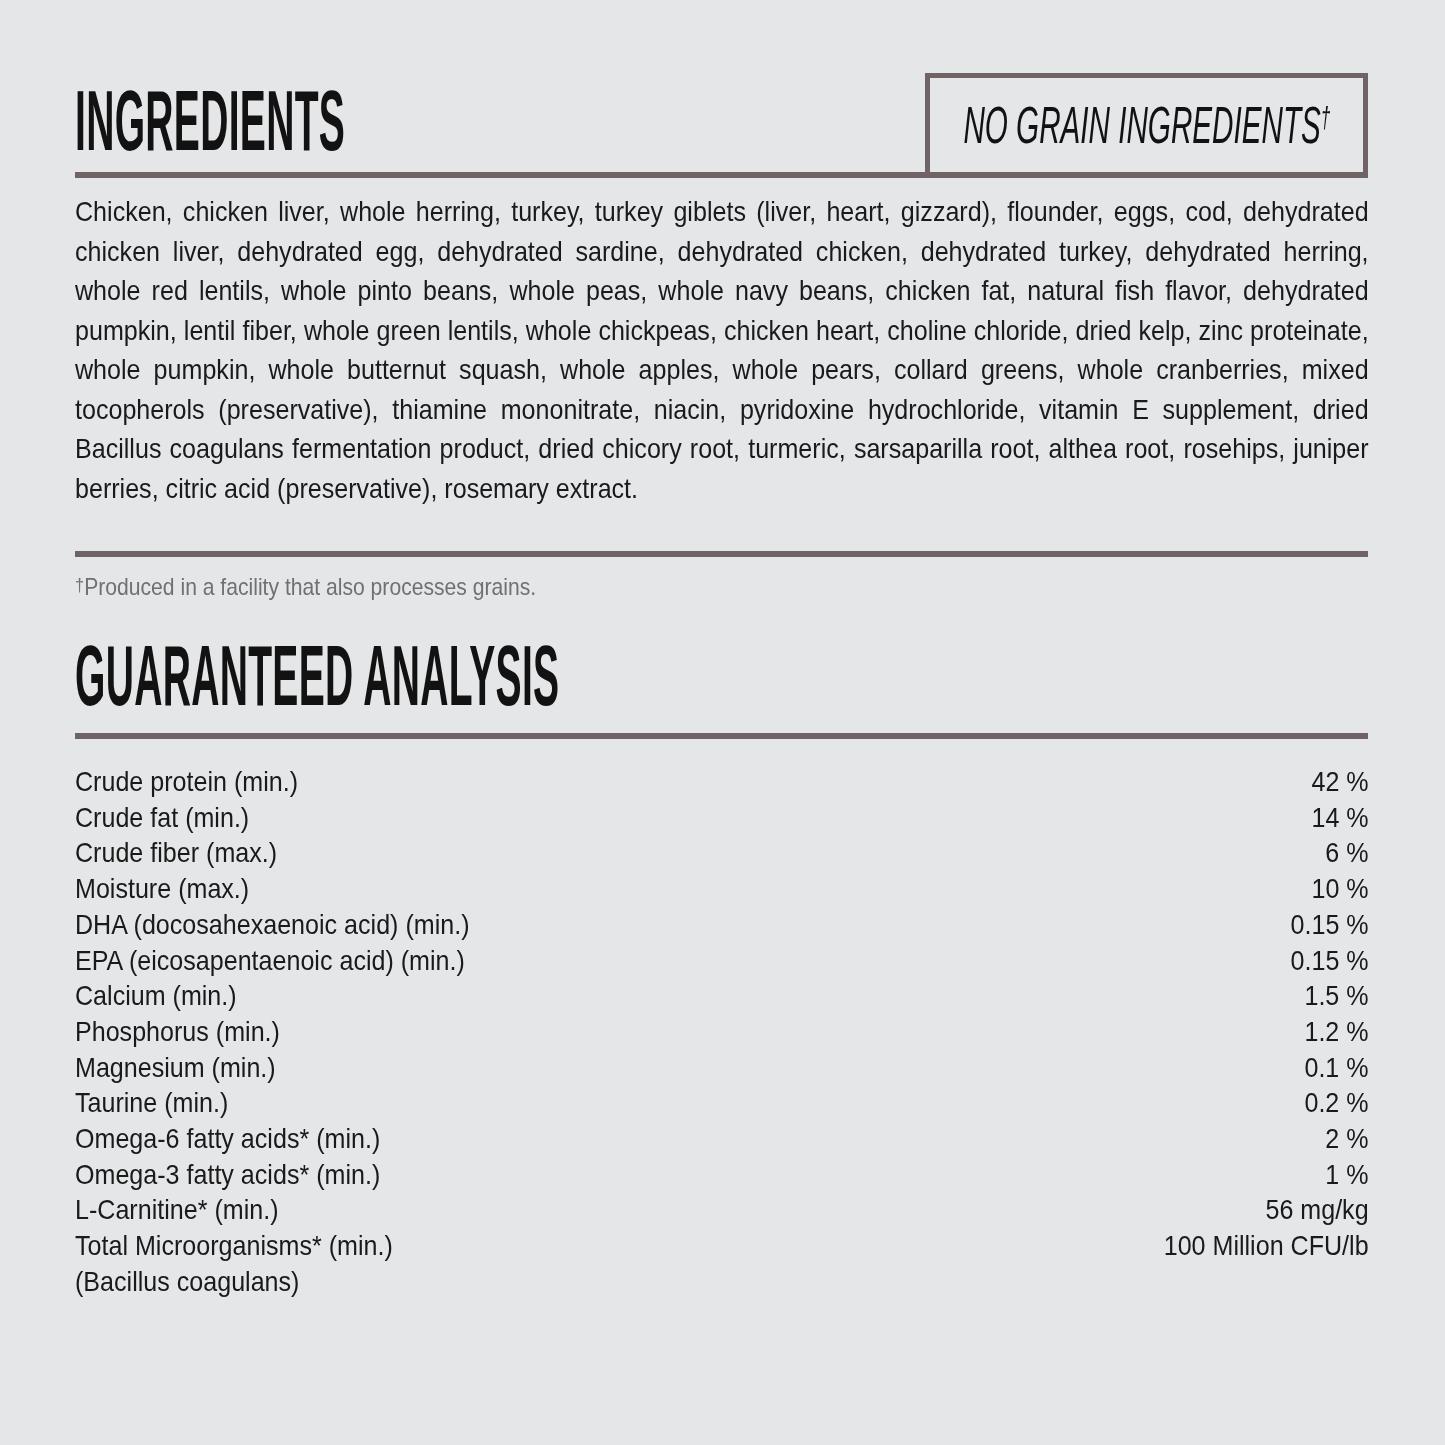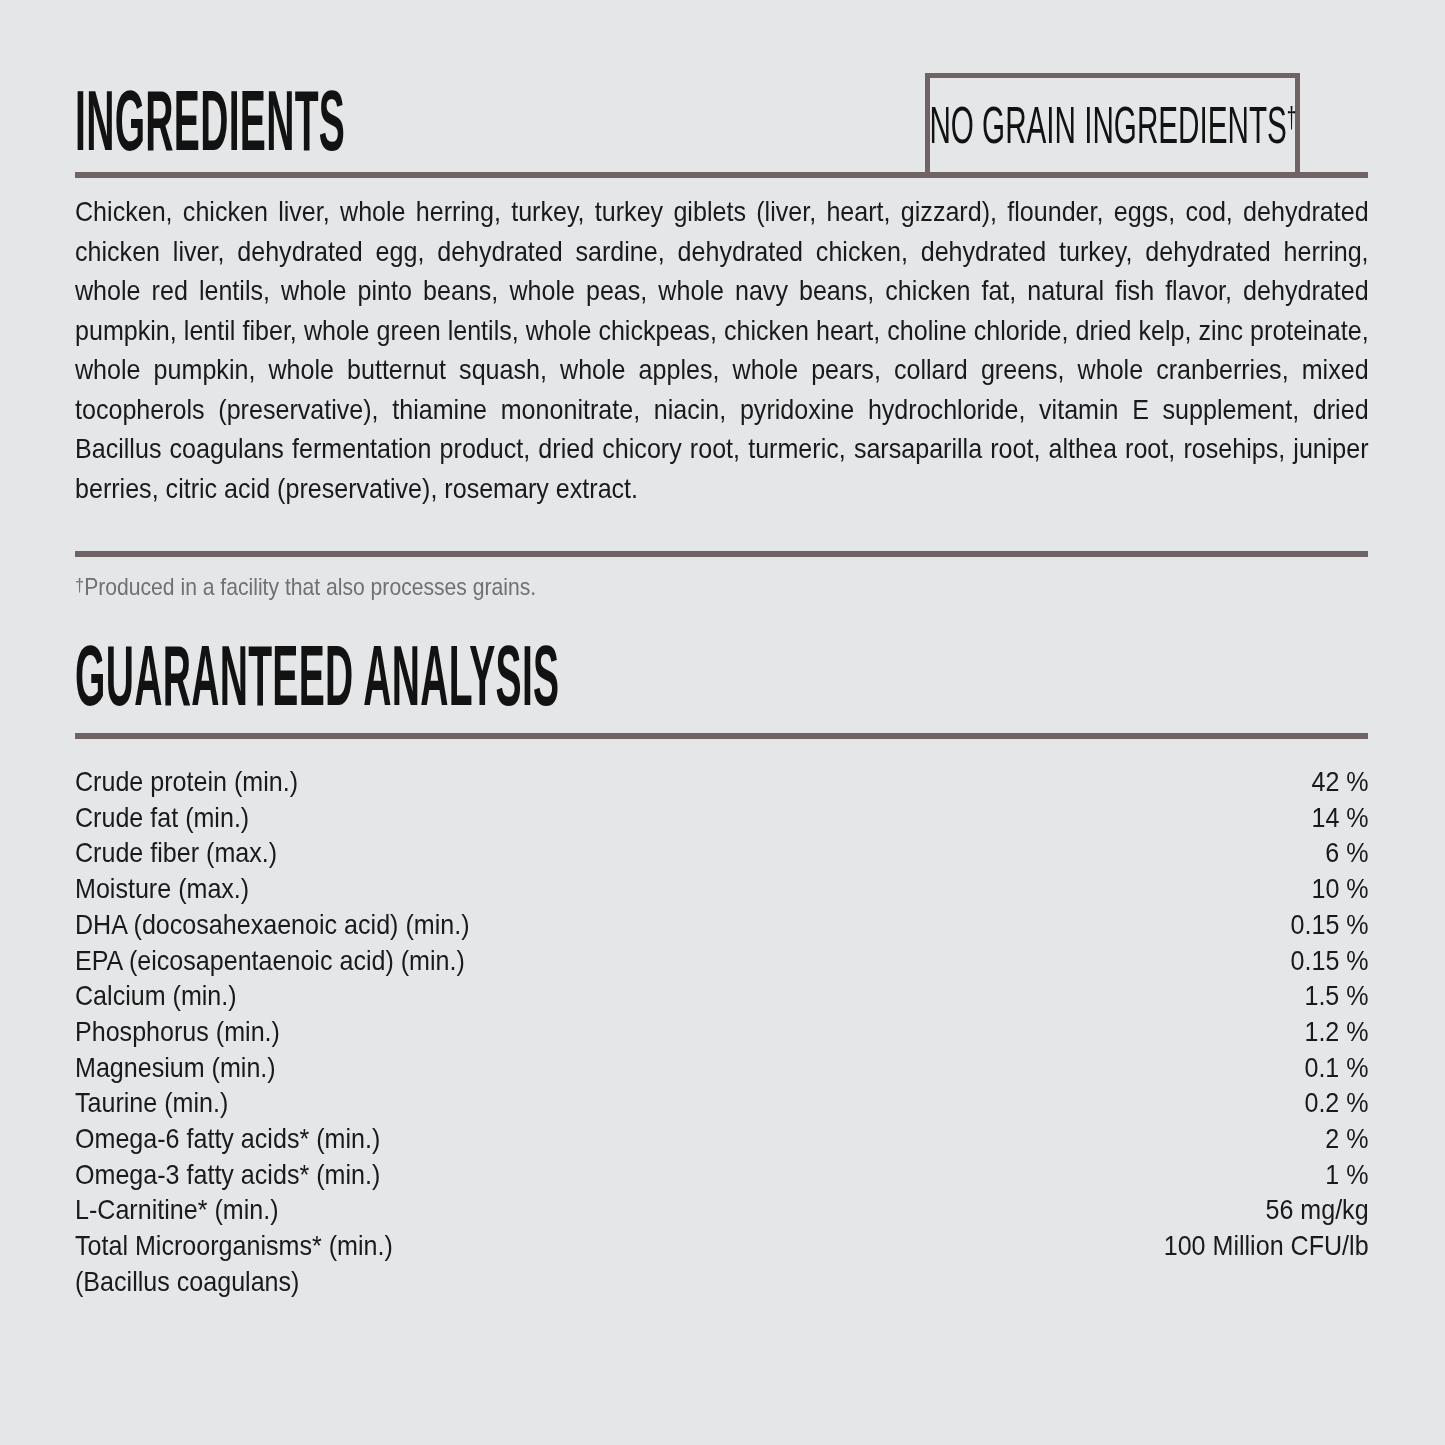--- a/index.html
+++ b/index.html
@@ -17,23 +17,23 @@
   }
   #h-ingredients{top:79px;}
   #h-analysis{top:634px;}
   
   .rule{position:absolute;left:75px;width:1293px;height:6px;background:#6f6366;}
   #rule-ingredients{top:172px;}
   #rule-footnote{top:551px;}
   #rule-analysis{top:733px;}
   
   .badge{
-    position:absolute;left:925px;top:73px;width:375px;height:104px;
+    position:absolute;left:925px;top:73px;width:443px;height:104px;
     border:5px solid #6f6366;box-sizing:border-box;
-    display:flex;align-items:center;justify-content:center;background:#e5e6e8;
+    display:flex;align-items:center;justify-content:center;background:#e5e6e8;font-style:italic;
   }
   .badge-inner{
     font-size:52px;line-height:1;white-space:nowrap;color:#121212;
     transform:scaleX(0.57);transform-origin:50% 50%;
   }
   .badge-inner .sup{font-size:58%;vertical-align:15px;}
   
   .para{
     position:absolute;left:75px;top:192px;width:1470px;
     transform:scaleX(0.88);transform-origin:0 0;

